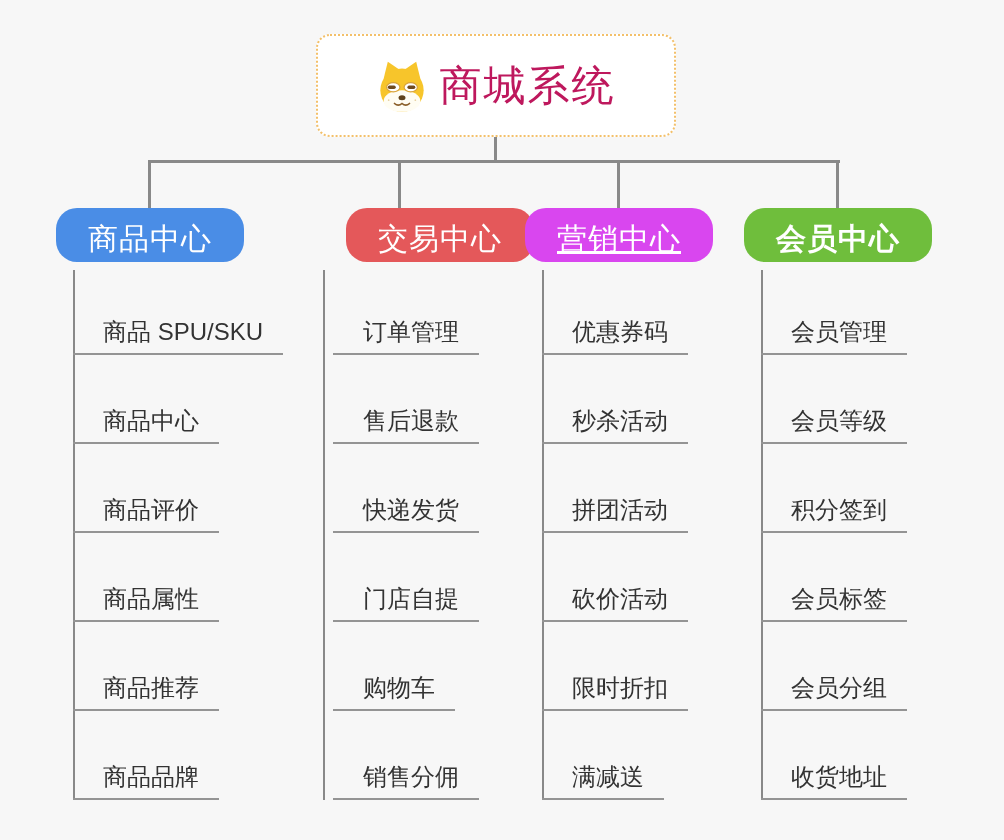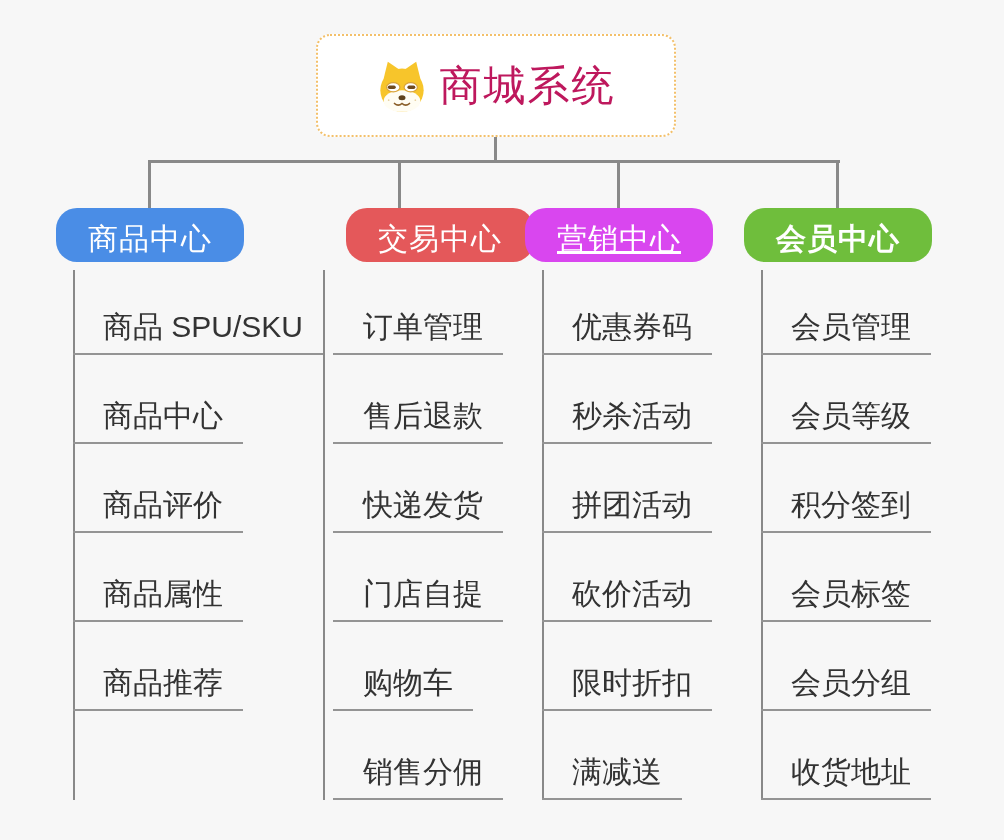--- a/index.html
+++ b/index.html
@@ -64,21 +64,21 @@
   .col{position:absolute;top:266px;}
   .col-0{left:73px;}
   .col-1{left:333px;}
   .col-2{left:542px;}
   .col-3{left:761px;}
   .leaf-row{height:89px;display:flex;align-items:flex-end;}
   .leaf{
     display:inline-block;
     padding:0 20px 5px 30px;
     border-bottom:2px solid #949494;
-    font-size:30px;
+    font-size:24px;
     color:#333333;
     white-space:nowrap;
     cursor:pointer;
   }
 </style>
 </head>
 <body>
 
 <div class="canvas">
 
@@ -125,20 +125,23 @@
       </div>
     <div class="leaf-row">
         <span class="leaf">商品评价</span>
       </div>
     <div class="leaf-row">
         <span class="leaf">商品属性</span>
       </div>
     <div class="leaf-row">
         <span class="leaf">商品推荐</span>
       </div>
+    <div class="leaf-row">
+        <span class="leaf">商品品牌</span>
+      </div>
   </div>
 
   <div class="col col-1">
     <div class="leaf-row">
         <span class="leaf">订单管理</span>
       </div>
     <div class="leaf-row">
         <span class="leaf">售后退款</span>
       </div>
     <div class="leaf-row">

